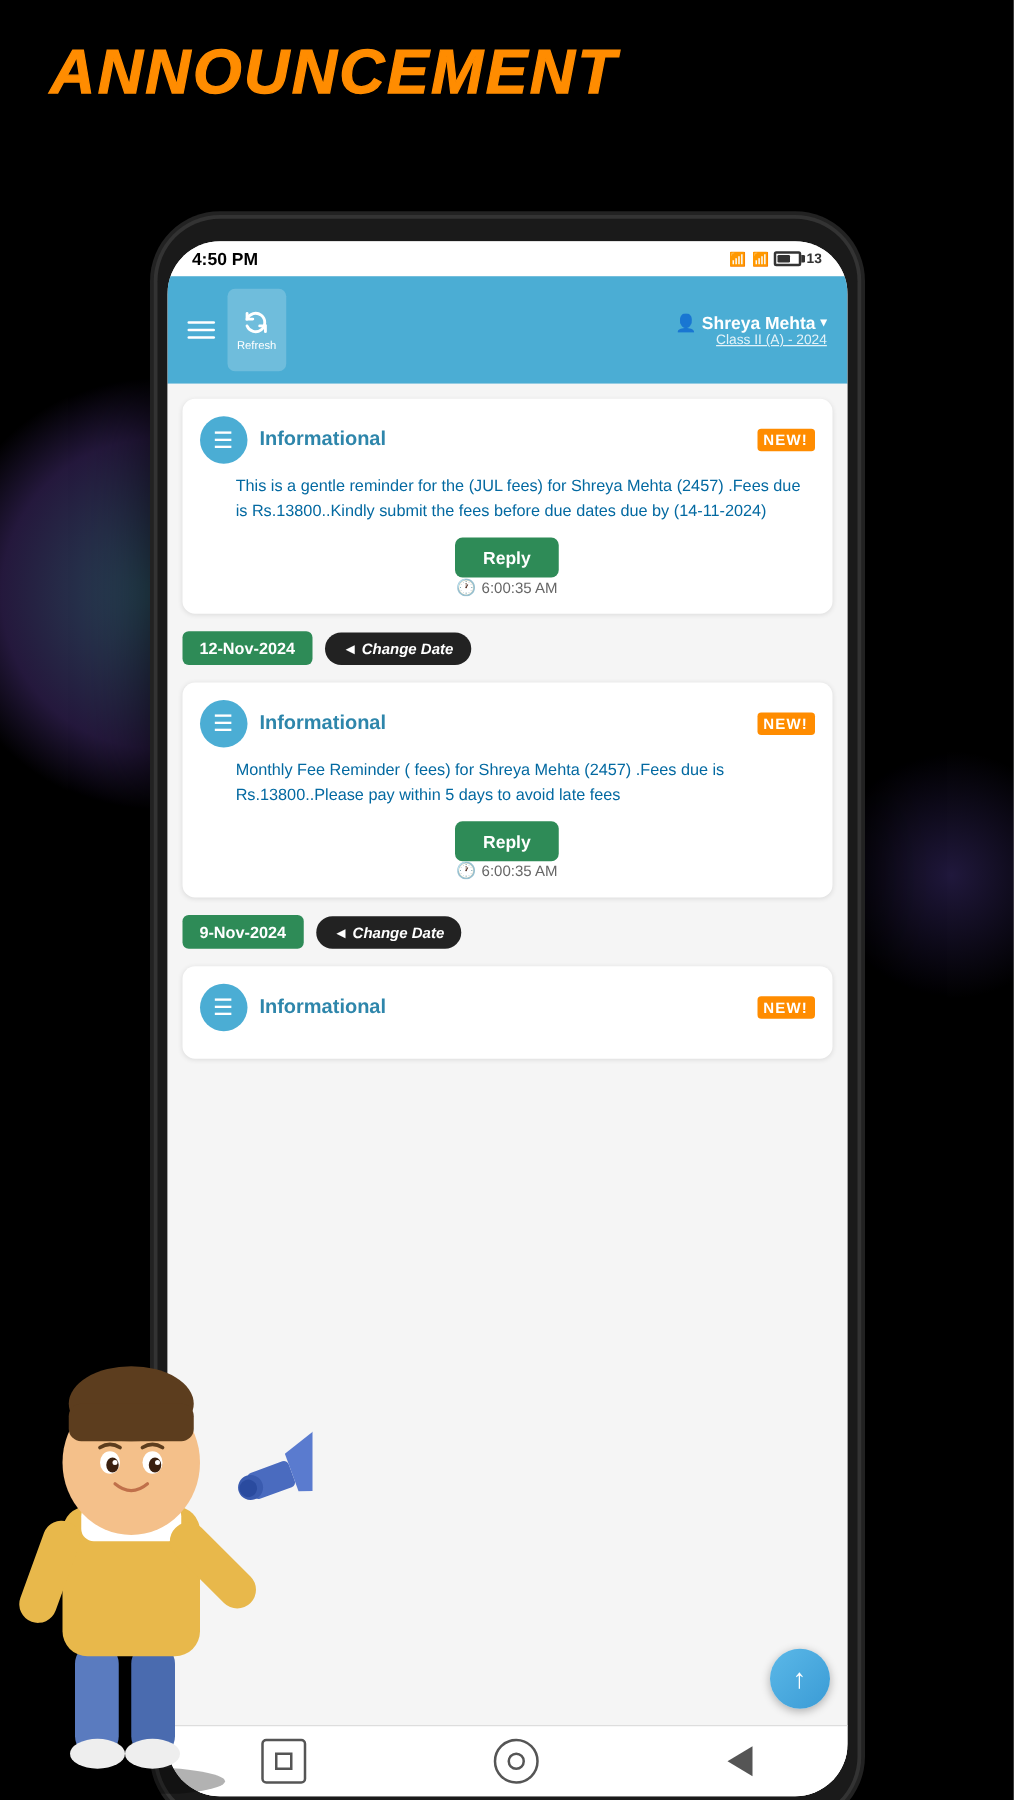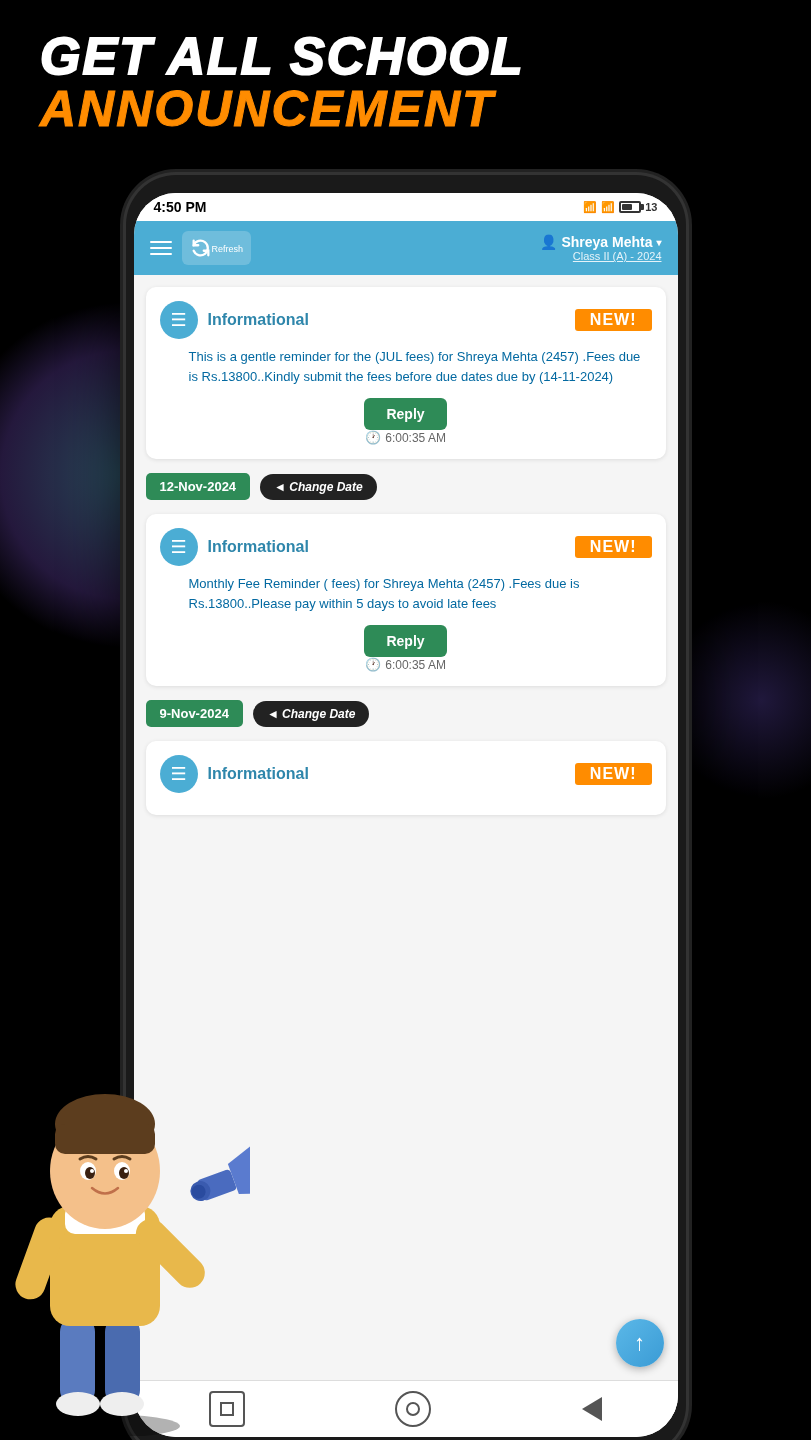--- a/index.html
+++ b/index.html
@@ -146,22 +146,22 @@
       display: flex;
       justify-content: space-between;
       align-items: center;
     }
     .app-header-left { display: flex; align-items: center; gap: 10px; }
     .hamburger-icon { display: flex; flex-direction: column; gap: 4px; cursor: pointer; }
     .hamburger-line { width: 22px; height: 2px; background: #fff; border-radius: 1px; }
     .refresh-btn {
       background: rgba(255,255,255,0.2);
       border-radius: 6px;
-      padding: 6px 8px;
-      display: flex; flex-direction: row; align-items: center;
+      padding: 16px 8px;
+      display: flex; flex-direction: column; align-items: center;
       cursor: pointer;
     }
     .refresh-icon-svg { width: 22px; height: 22px; }
     .refresh-label { color: #fff; font-size: 9px; margin-top: 2px; }
     .app-header-right { text-align: right; }
     .user-name { color: #fff; font-size: 14px; font-weight: 700; display: flex; align-items: center; gap: 4px; }
     .user-class { color: rgba(255,255,255,0.85); font-size: 11px; text-decoration: underline; }
     .dropdown-arrow { font-size: 10px; }
 
     
@@ -188,23 +188,23 @@
       background: #4BADD4;
       display: flex; align-items: center; justify-content: center;
       flex-shrink: 0;
     }
     .card-icon-inner { color: #fff; font-size: 18px; }
     .card-title-row { display: flex; justify-content: space-between; align-items: center; width: 100%; }
     .card-title { color: #2E86AB; font-size: 16px; font-weight: 700; }
     .new-badge {
       background: #FF8C00;
       color: #fff;
-      font-size: 16px;
+      font-size: 12px;
       font-weight: 900;
-      padding: 2px 15px;
+      padding: 2px 5px;
       border-radius: 3px;
       letter-spacing: 1px;
       text-align: center;
     }
     .card-body { font-size: 13px; color: #0369a1; line-height: 1.5; margin-bottom: 12px; margin-left: 29px; }
     .card-footer { display: flex; justify-content: space-between; align-items: center; margin-left: 0; flex-direction: column; }
     .reply-btn {
       background: #2E8B57;
       color: #fff;
       border: none;
@@ -338,21 +338,20 @@
       overflow: hidden;
     }
   </style>
 </head>
 <body>
 
 <div class="bg-glow-left"></div>
 <div class="bg-glow-right"></div>
 
 <div class="header-text">
-  <div class="header-line1">GET ALL SCHOOL</div>
   <div class="header-line2">ANNOUNCEMENT</div>
 </div>
 
 <div class="phone-container">
   <div class="phone-frame"></div>
 
   <div class="phone-screen">
 
     <div class="status-bar">
       <span class="status-time">4:50 PM</span>

